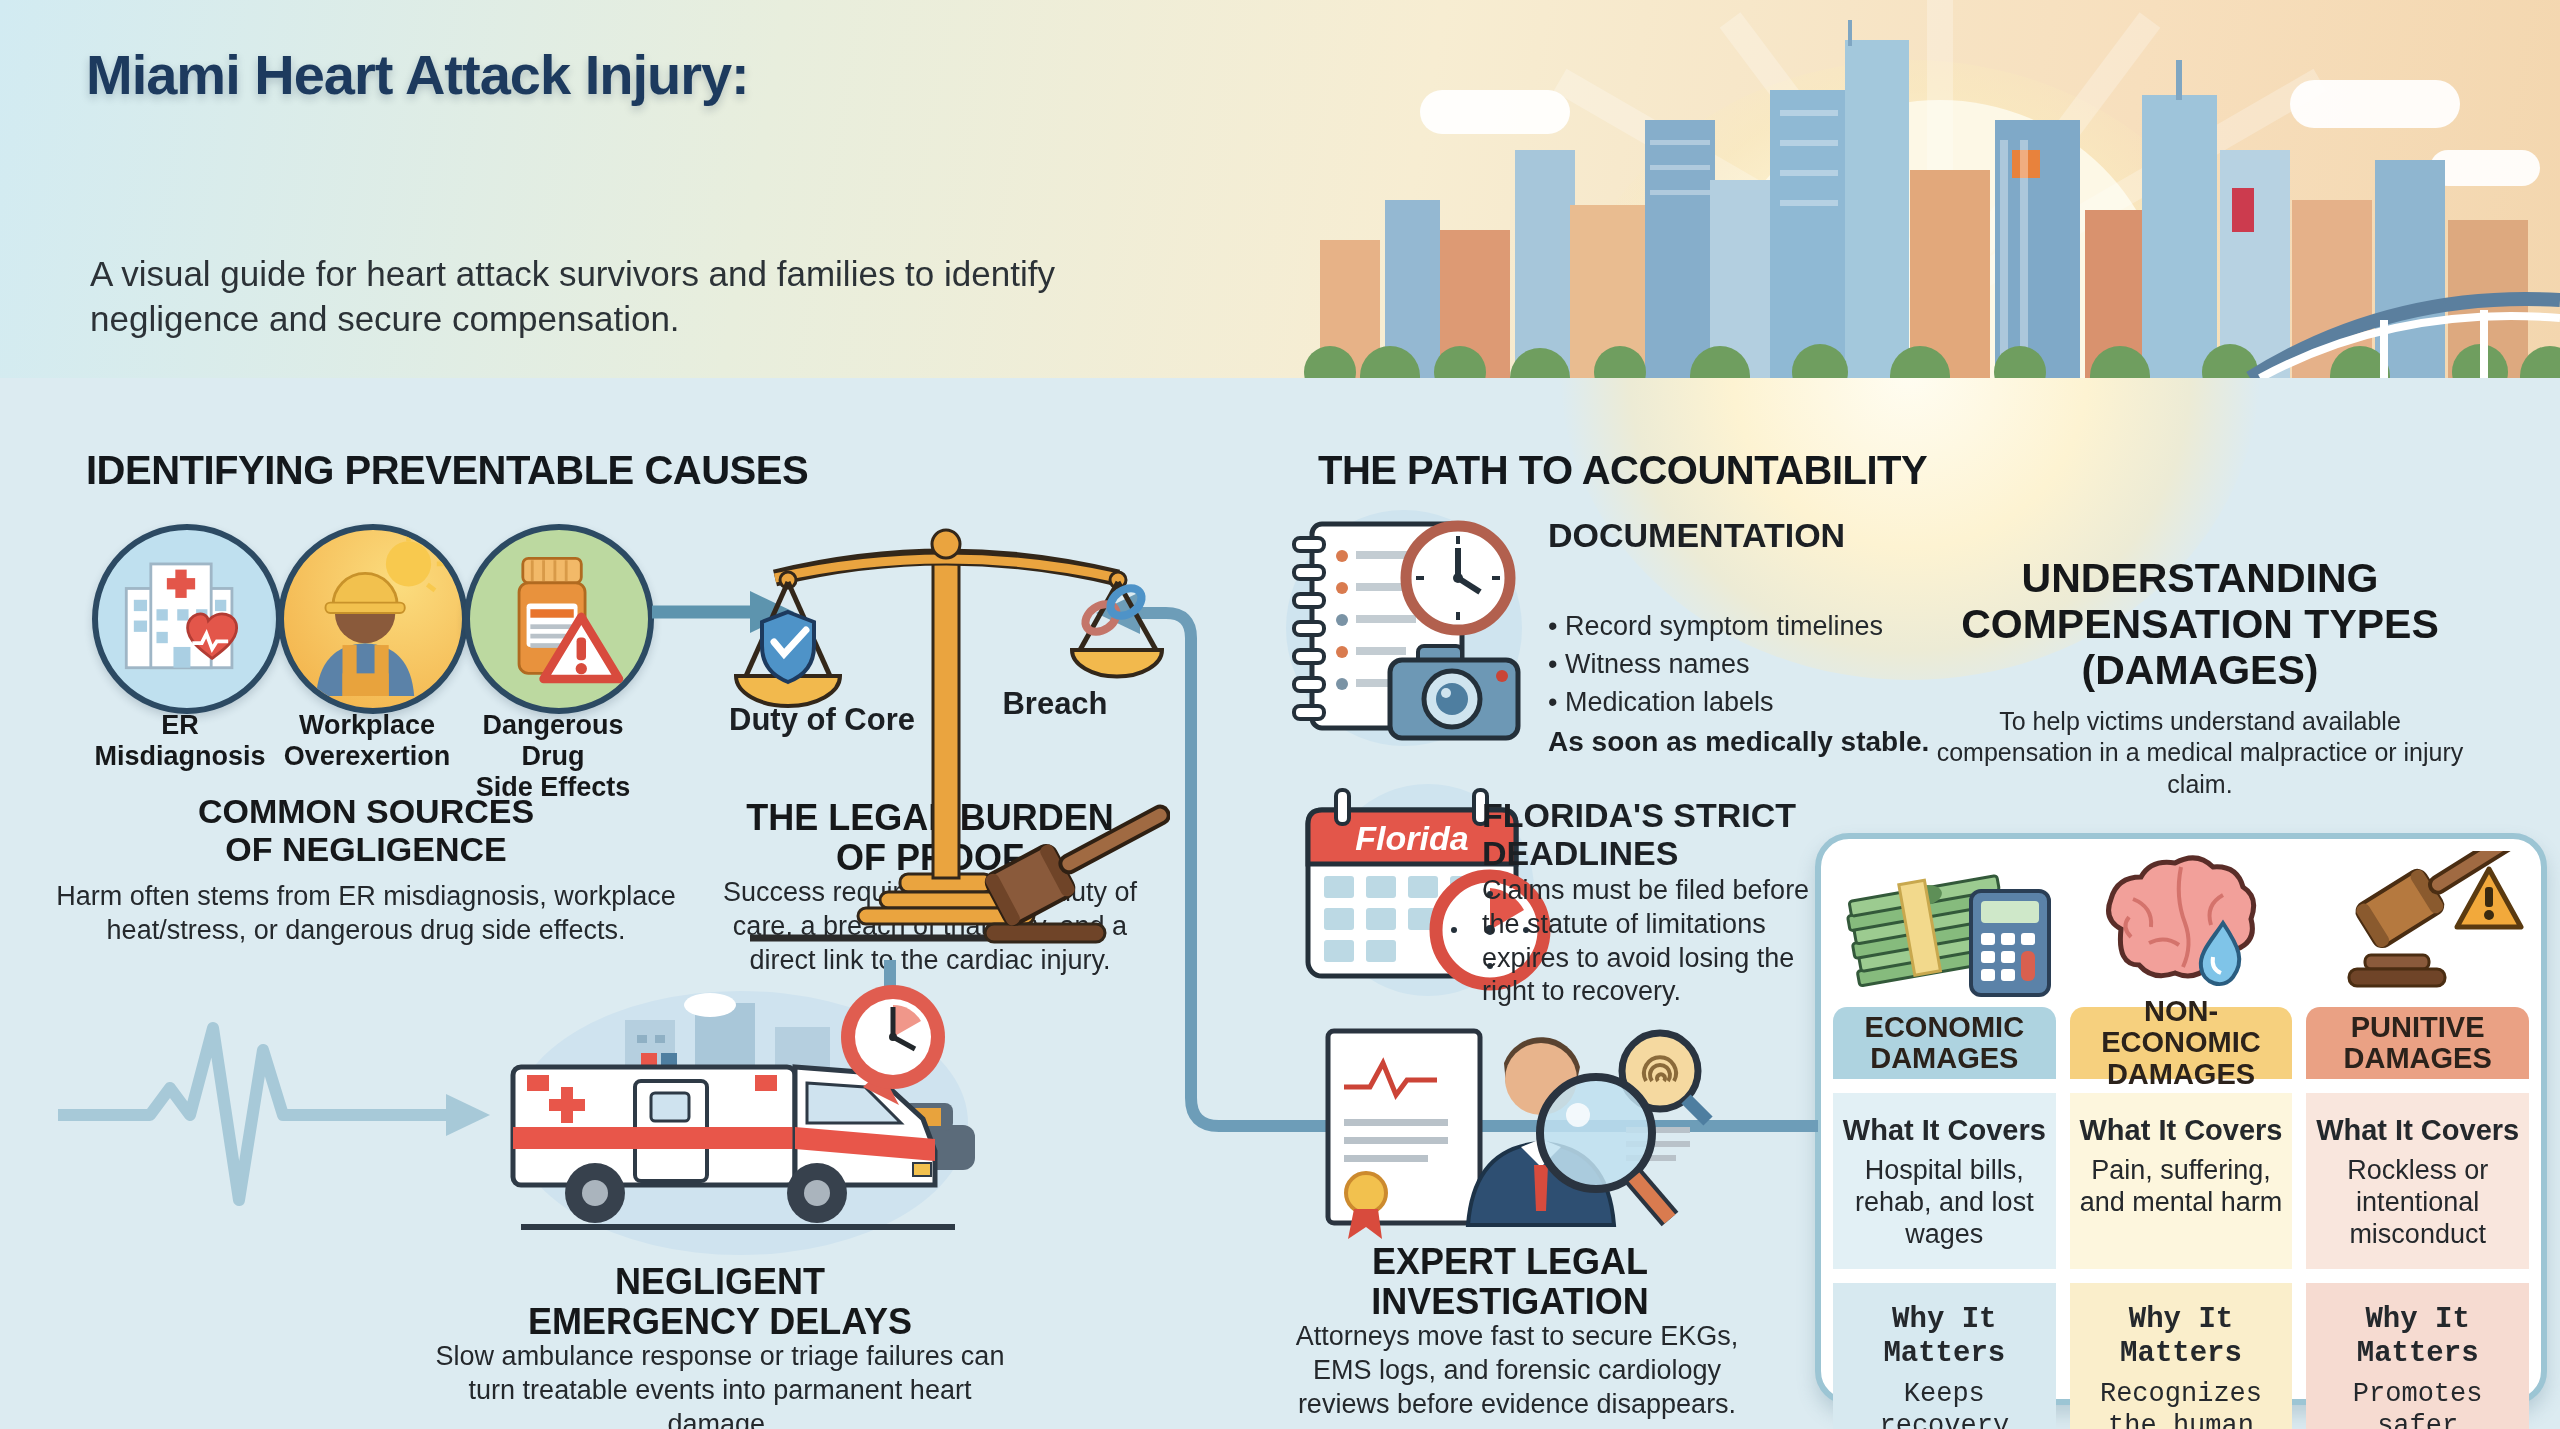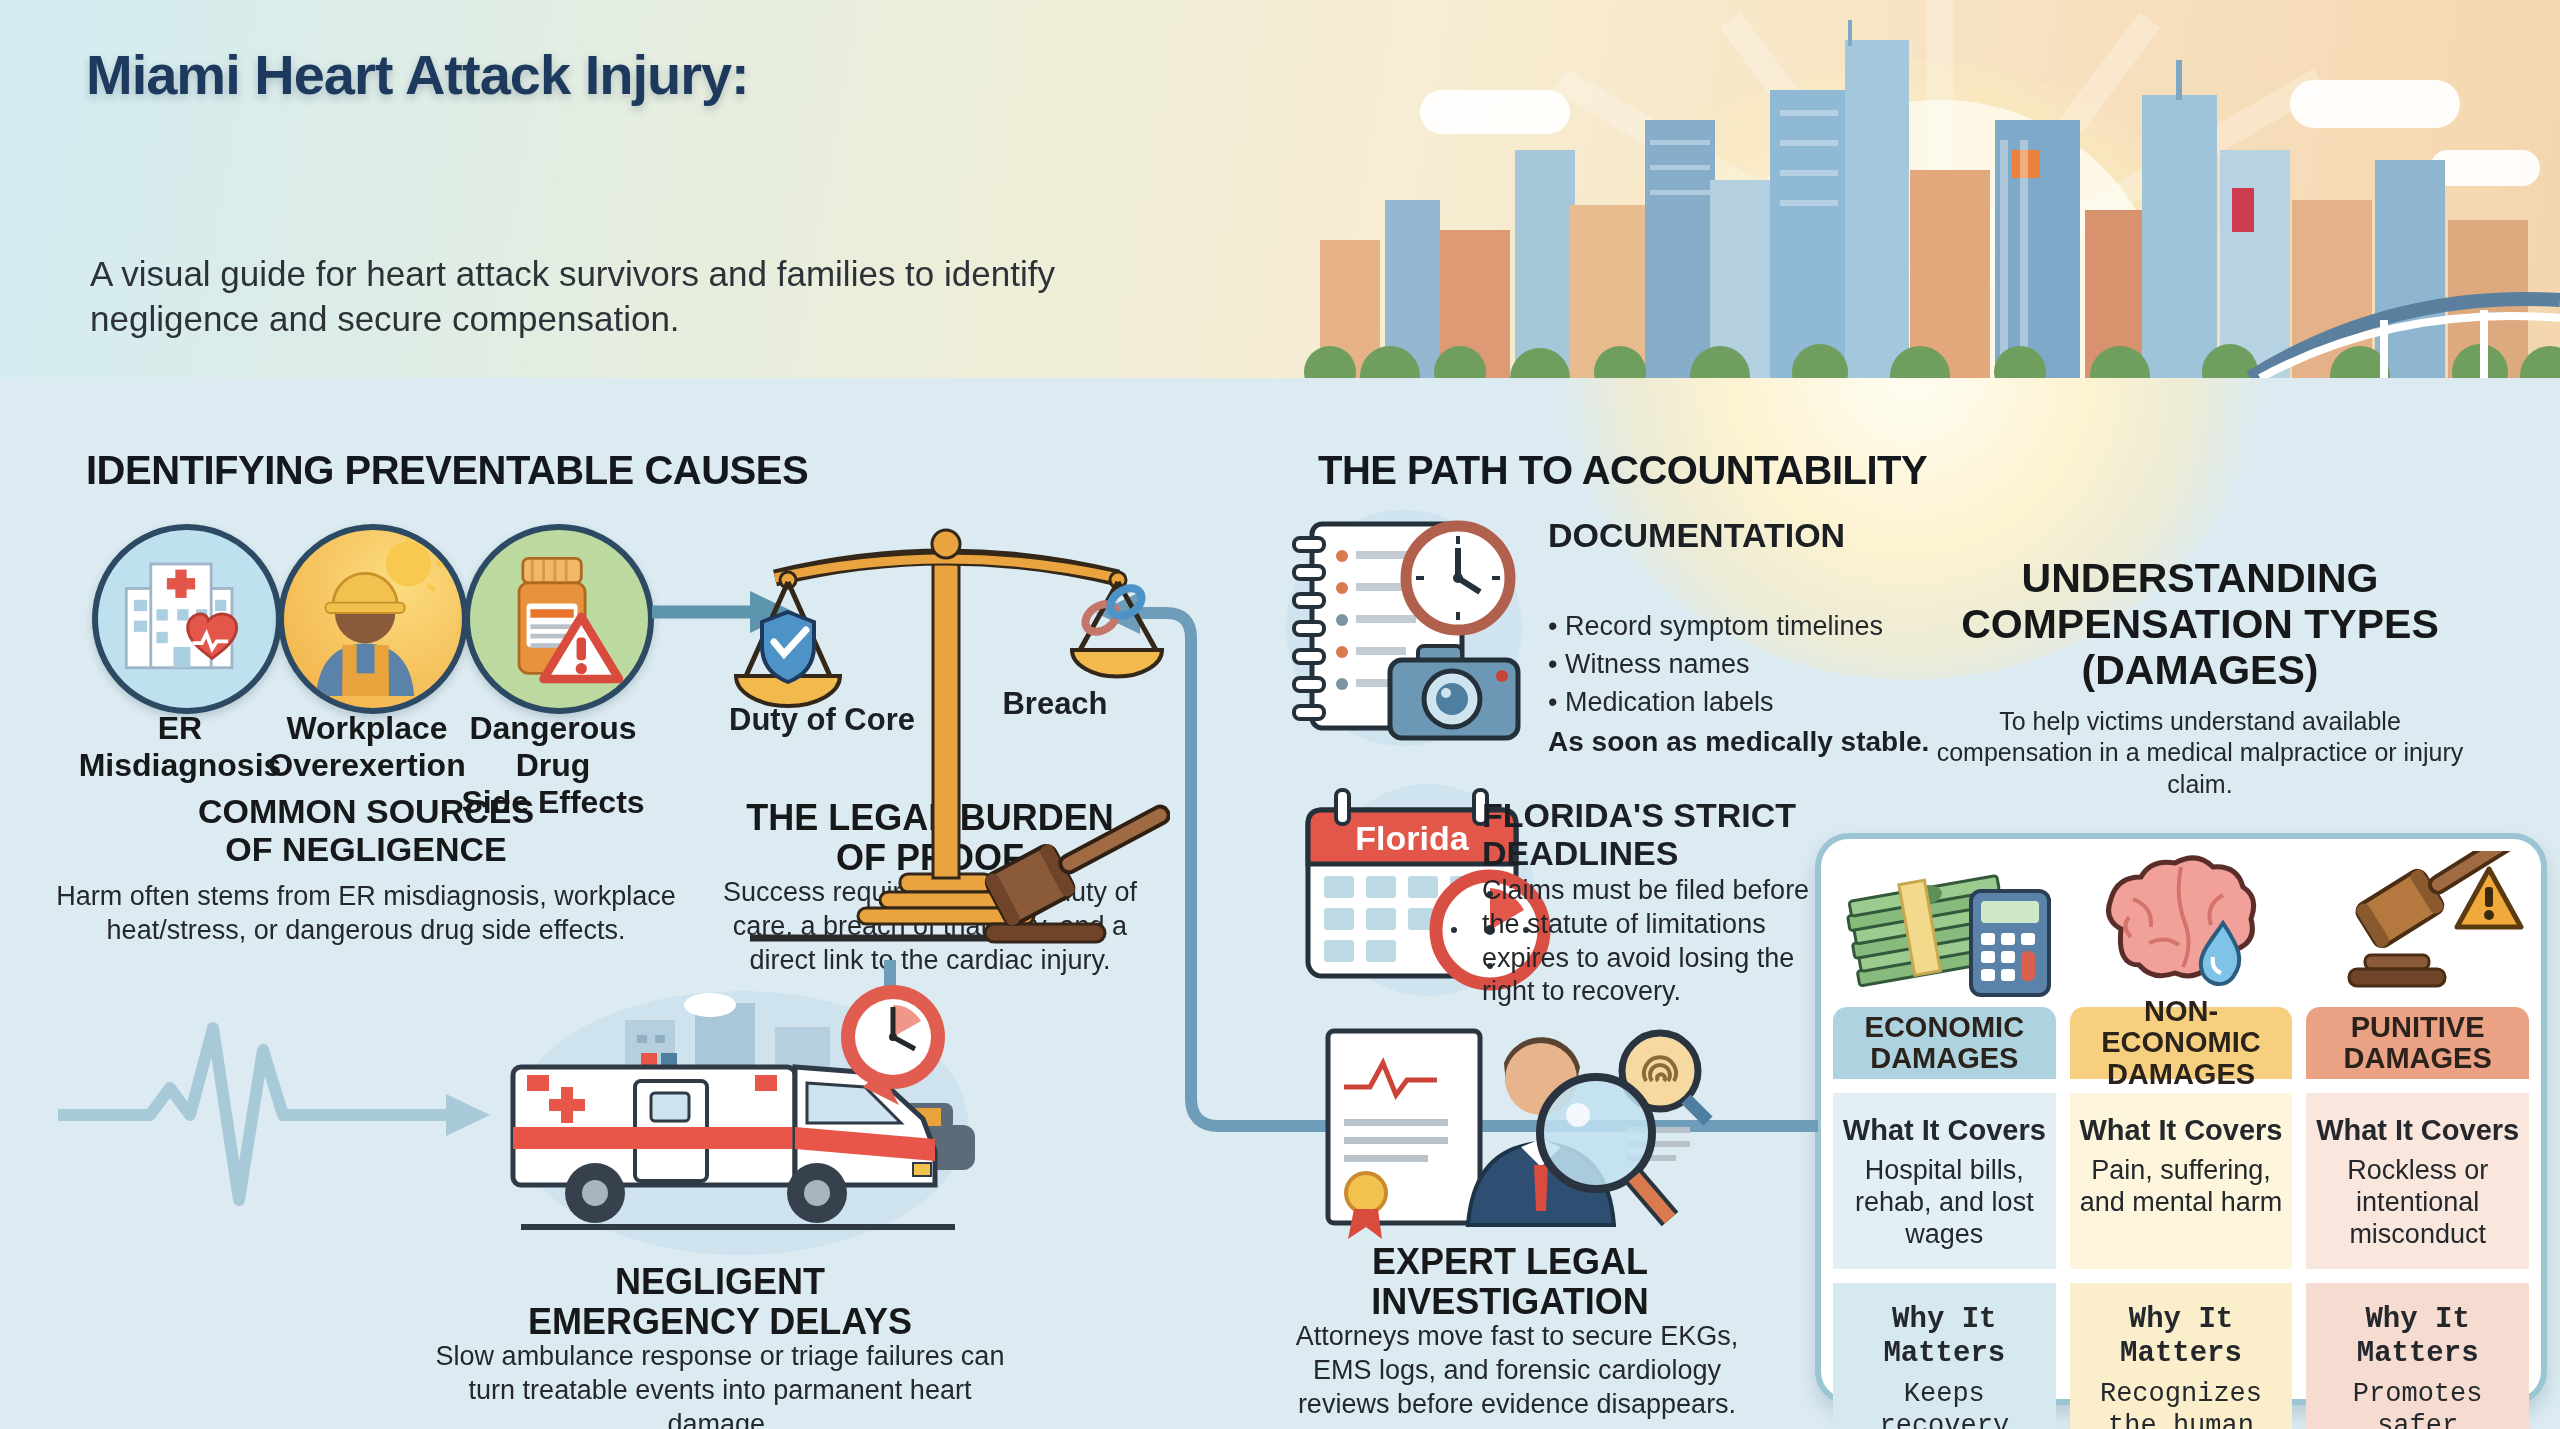--- a/index.html
+++ b/index.html
@@ -29,21 +29,21 @@
   .subtitle{
     left:90px;top:252px;width:1100px;
     font-size:35px;color:#2c3237;line-height:1.28;
   }
   .section-h{font-size:40px;font-weight:bold;color:#14181c;letter-spacing:-0.5px;}
   .h-mid{font-weight:bold;color:#16181a;text-align:center;line-height:1.12;}
   .p-txt{color:#24282c;line-height:1.25;}
   .center{text-align:center;}
   
   .cause-circle{width:178px;height:178px;border-radius:50%;border:6px solid #2c4a63;overflow:hidden;box-shadow:0 4px 8px rgba(30,50,70,.18);}
-  .cause-label{width:210px;text-align:center;font-size:32px;font-weight:bold;line-height:1.15;color:#16181a;}
+  .cause-label{width:210px;text-align:center;font-size:27px;font-weight:bold;line-height:1.15;color:#16181a;}
   
   .dmg-card{
     left:1815px;top:833px;width:732px;height:572px;background:#ffffff;
     border:6px solid #9cc5d4;border-radius:34px;box-sizing:border-box;
     box-shadow:0 10px 18px rgba(80,120,140,0.25);
   }
   .dmg-grid{
     position:absolute;left:12px;top:168px;width:696px;height:386px;
     display:grid;grid-template-columns:1fr 1fr 1fr;grid-template-rows:72px 176px 1fr;gap:14px;
   }
@@ -386,21 +386,21 @@
 <div class="abs" style="left:1548px;top:516px;width:420px;font-size:34px;font-weight:bold;line-height:1.12;z-index:2;">
   <span style="display:block">DOCUMENTATION</span>
 </div>
 <div class="abs p-txt" style="left:1548px;top:608px;font-size:27px;line-height:1.4;z-index:2;">
   <span style="display:block">• Record symptom timelines</span>
   <span style="display:block">• Witness names</span>
   <span style="display:block">• Medication labels</span>
 </div>
 <div class="abs" style="left:1548px;top:726px;font-size:28px;font-weight:bold;z-index:2;">As soon as medically stable.</div>
 
-<div class="abs" style="left:1278px;top:772px;z-index:2;">
+<div class="abs" style="left:1278px;top:772px;z-index:2;font-style:italic;">
   <svg width="300" height="232" viewBox="0 0 300 232">
     <circle cx="150" cy="118" r="106" fill="#cfe4ef"></circle>
     <rect x="30" y="38" width="208" height="166" rx="14" fill="#ffffff" stroke="#24303a" stroke-width="5"></rect>
     <path d="M30 52 Q30 38 44 38 H224 Q238 38 238 52 V92 H30 Z" fill="#e3564a" stroke="#24303a" stroke-width="5"></path>
     <text x="134" y="78" text-anchor="middle" font-size="34" font-weight="bold" fill="#ffffff" font-family="Liberation Sans, sans-serif">Florida</text>
     <rect x="58" y="18" width="13" height="34" rx="6" fill="#ffffff" stroke="#24303a" stroke-width="4"></rect>
     <rect x="196" y="18" width="13" height="34" rx="6" fill="#ffffff" stroke="#24303a" stroke-width="4"></rect>
     <g fill="#bcd9e4">
       <rect x="46" y="104" width="30" height="22" rx="3"></rect>
         <rect x="88" y="104" width="30" height="22" rx="3"></rect>

